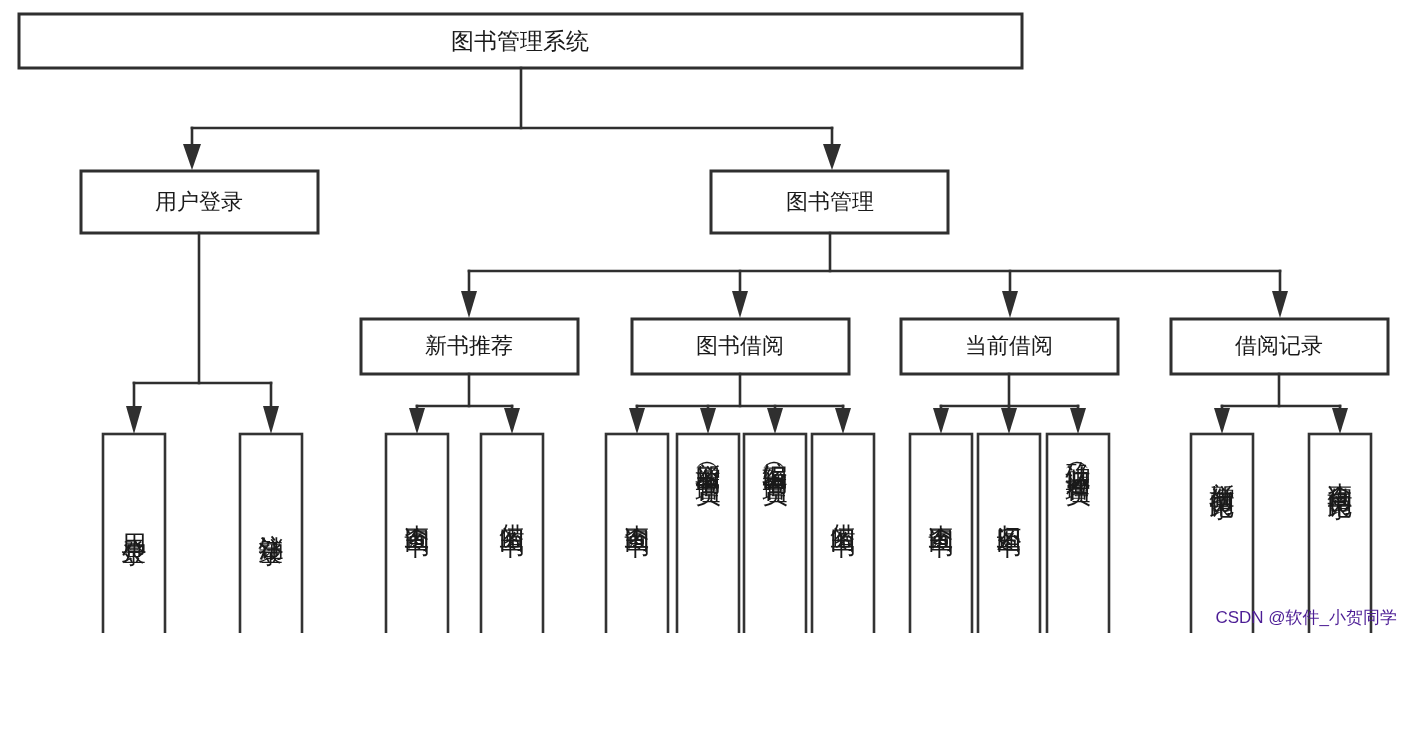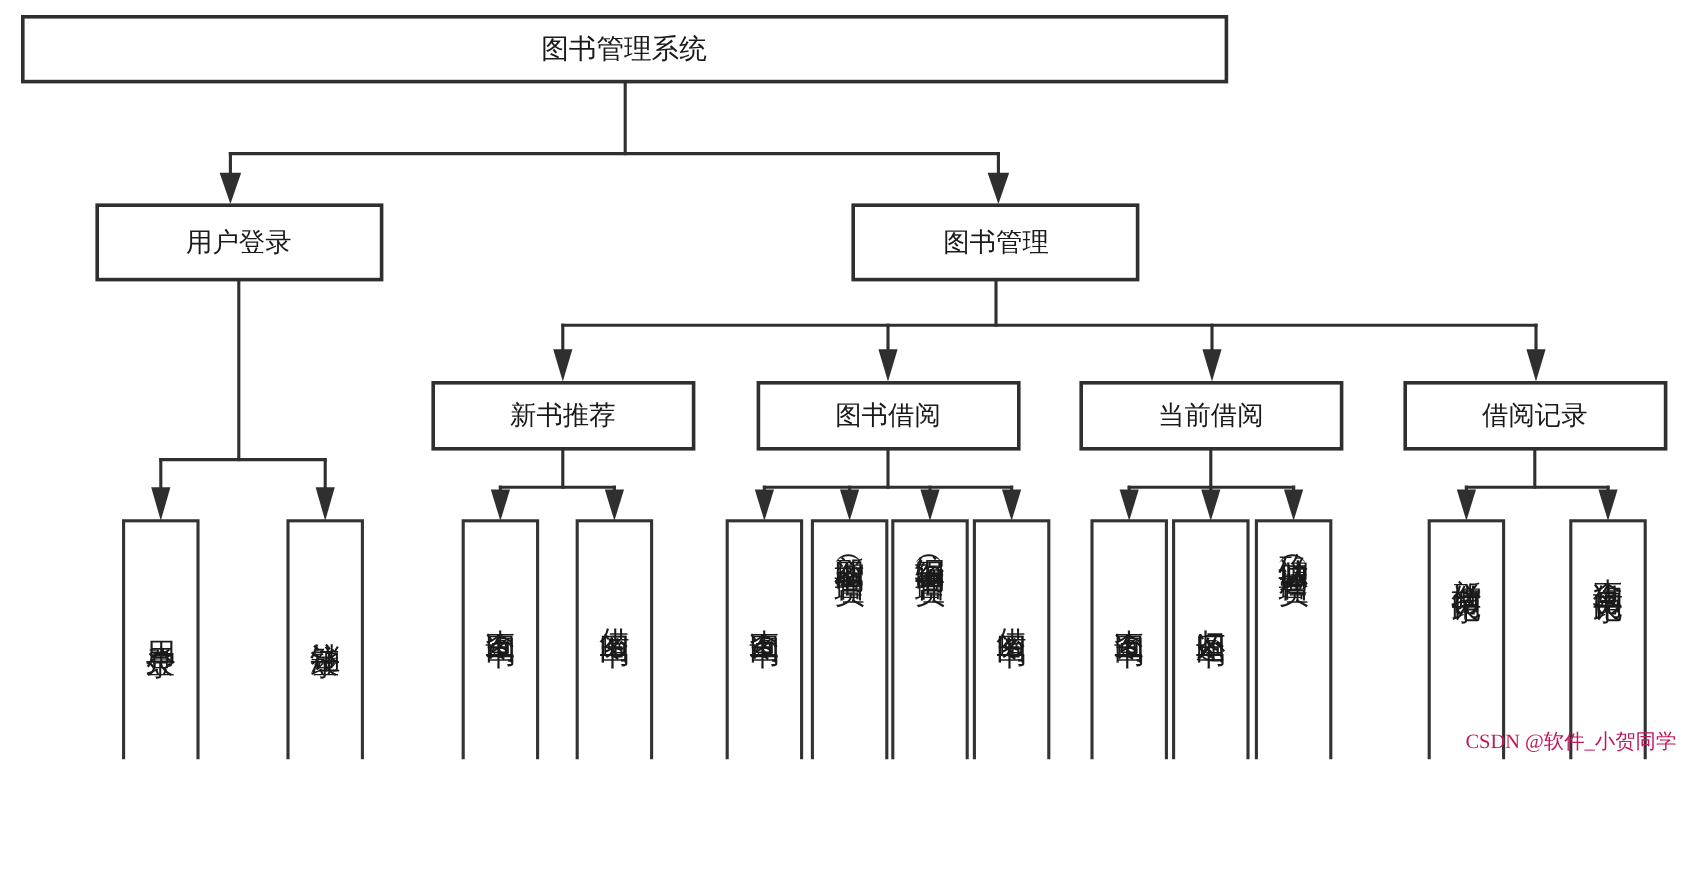--- a/index.html
+++ b/index.html
@@ -74,23 +74,23 @@
     line-height: 1.08;
     color: #1a1a1a;
     letter-spacing: 3px;
     white-space: nowrap;
     text-align: center;
   }
   .watermark {
     position: absolute;
     right: 8px;
     bottom: 4px;
-    font-family: Liberation Serif, serif;
+    font-family: Liberation Sans, sans-serif;
     font-size: 17px;
-    color: #be185d;
+    color: #4c1d95;
     white-space: nowrap;
     pointer-events: none;
   }
 </style>
 </head>
 <body>
 
 <div id="diagram-root">
 
   <svg class="diagram-svg" viewBox="0 0 1405 747">

